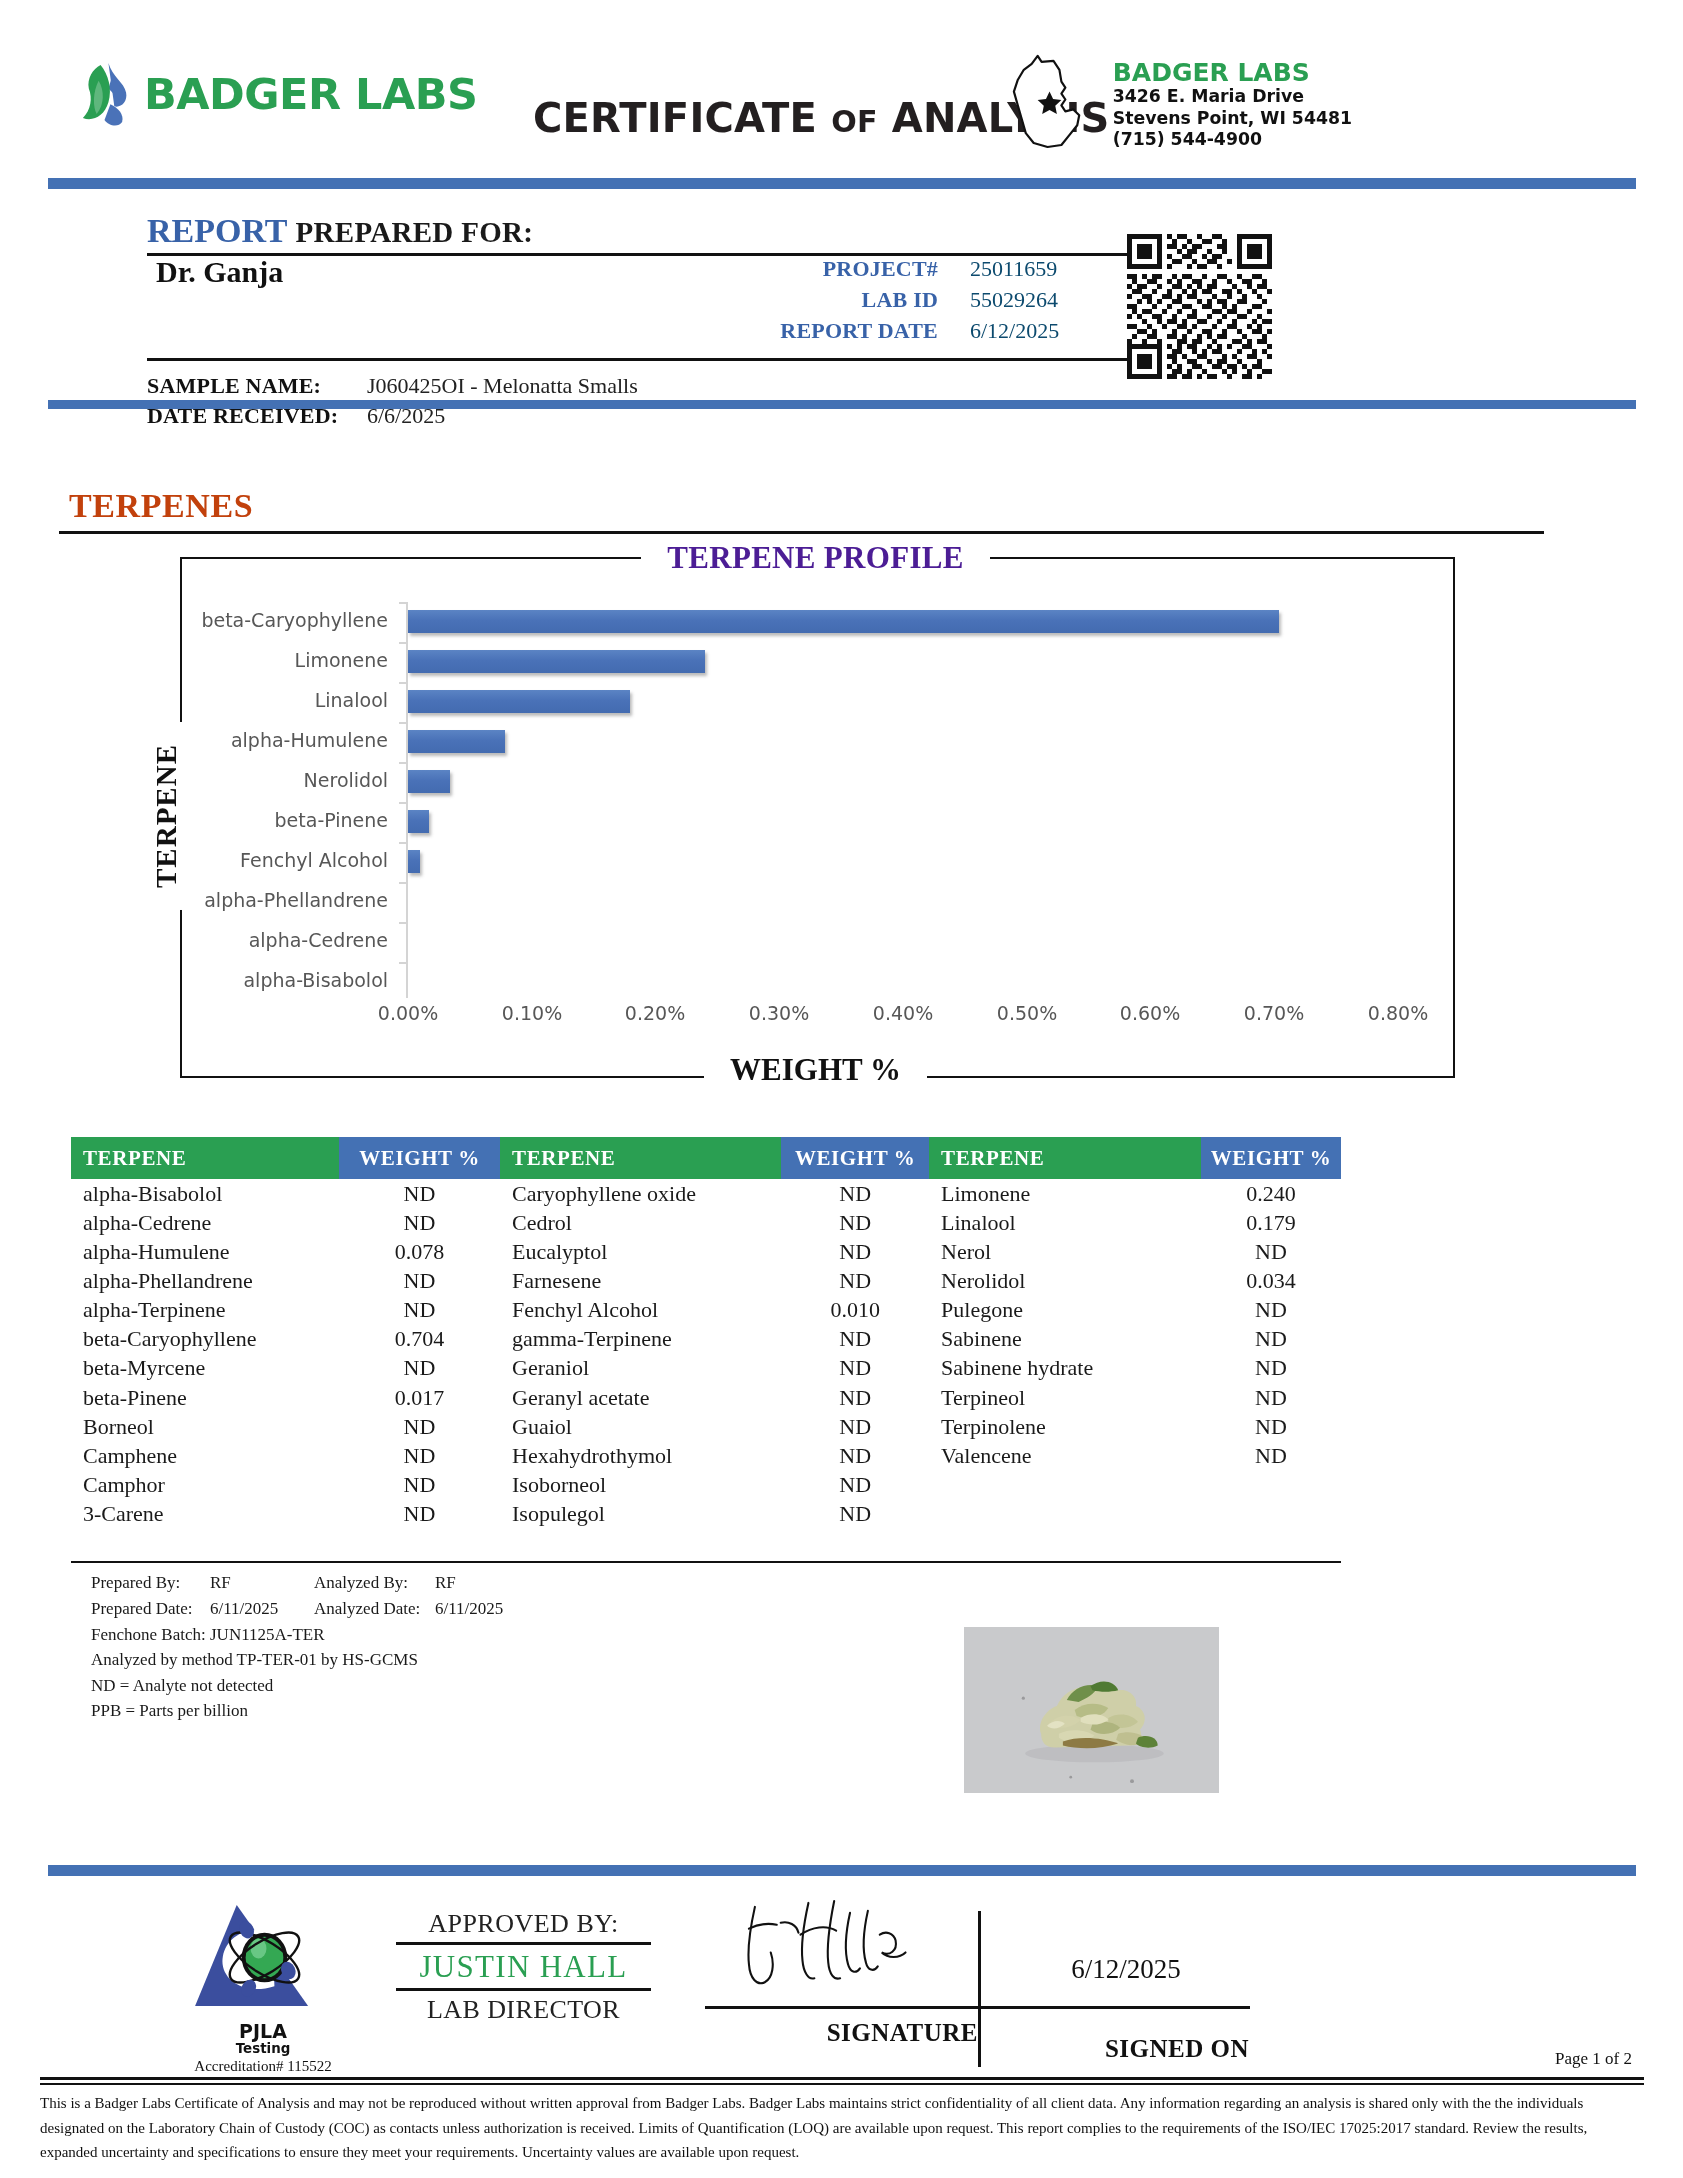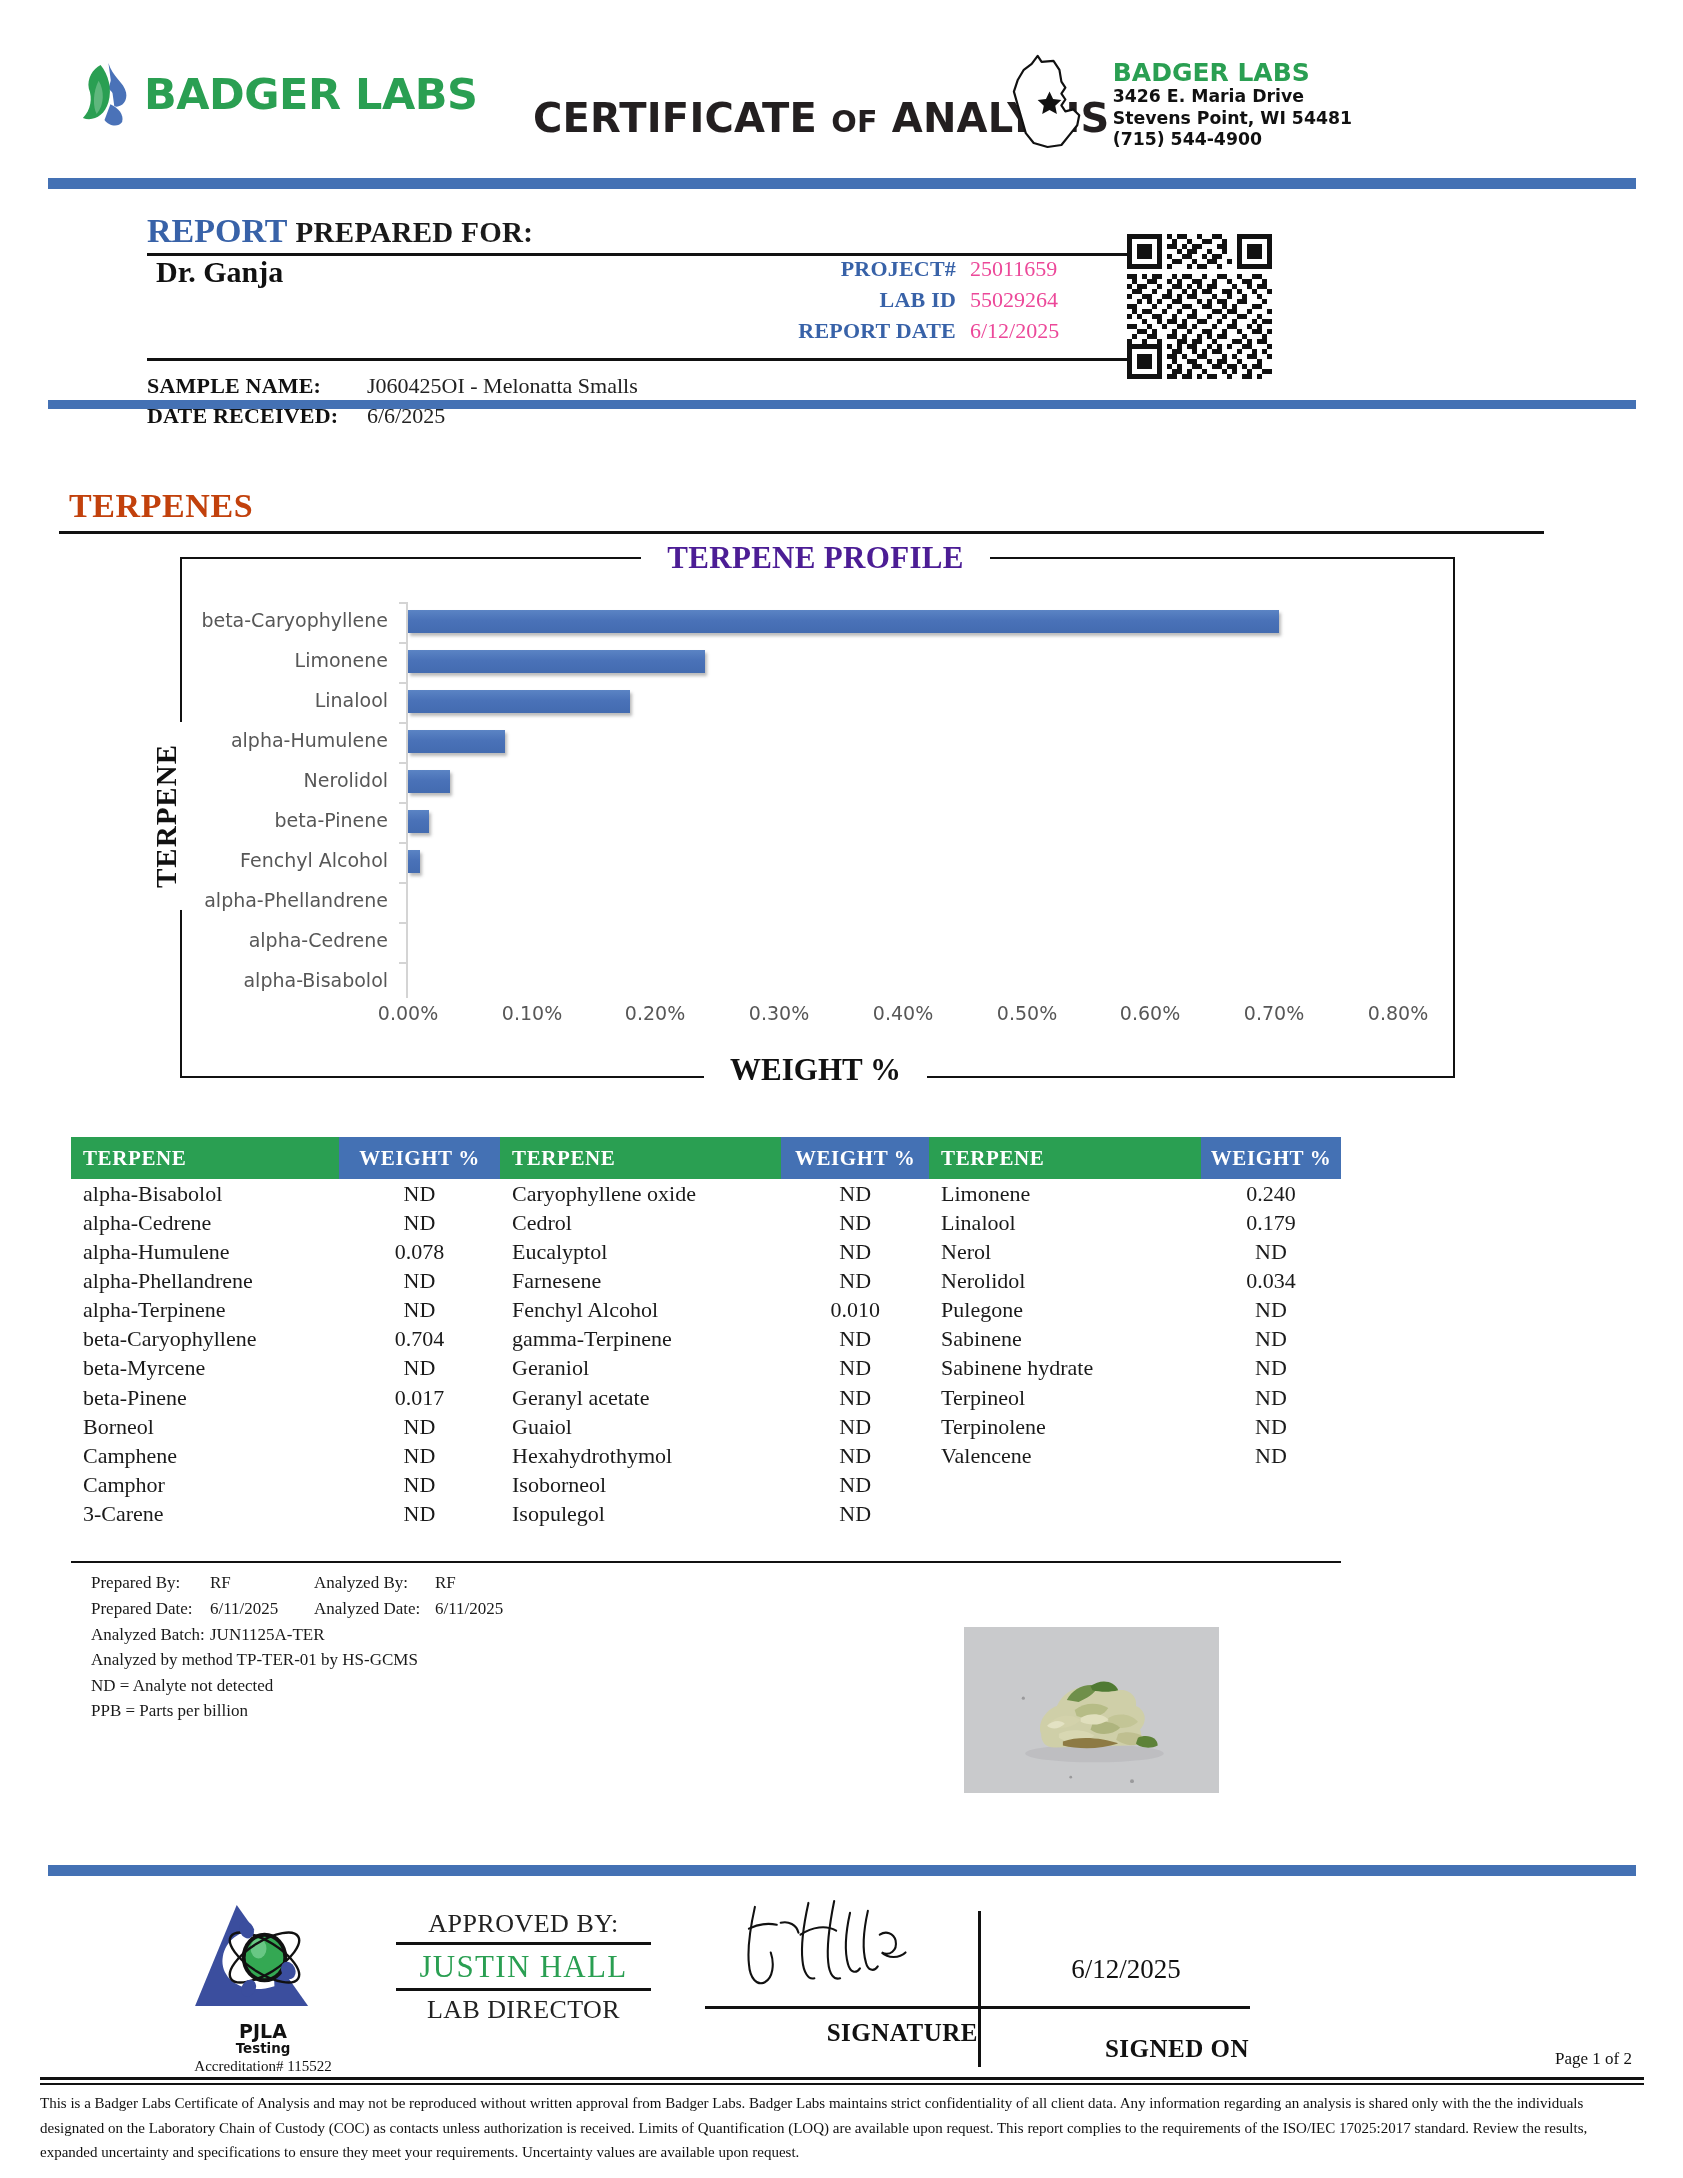--- a/index.html
+++ b/index.html
@@ -131,24 +131,25 @@
     line-height: 1.42;
   }
   .meta-lbl {
     color: #3862a8;
     font-weight: bold;
     font-size: 22px;
     text-align: right;
     letter-spacing: 0.2px;
   }
   .meta-val {
-    color: #ec4899;
+    color: #0c4a6e;
     font-size: 22px;
     width: 119px;
     text-align: left;
+    margin-left: 18px;
   }
   .qr {
     position: absolute;
     left: 1127px; top: 234px;
     width: 145px; height: 145px;
   }
   .sample-block { position: absolute; left: 147px; top: 173px; }
   .s-row { display: flex; align-items: baseline; line-height: 1.35; }
   .s-lbl {
     font-weight: bold;
@@ -997,21 +998,21 @@
       <div class="amet-l2">Analyzed By:</div>
       <div>RF</div>
     </div>
     <div class="amet-row">
       <div class="amet-l1">Prepared Date:</div>
       <div class="amet-v1">6/11/2025</div>
       <div class="amet-l2">Analyzed Date:</div>
       <div>6/11/2025</div>
     </div>
     <div class="amet-row">
-      <div class="amet-l1">Analyzed Batch:</div>
+      <div class="amet-l1">Fenchone Batch:</div>
       <div>JUN1125A-TER</div>
     </div>
     <div class="amet-note">Analyzed by method TP-TER-01 by HS-GCMS</div>
     <div class="amet-note">ND = Analyte not detected</div>
     <div class="amet-note">PPB = Parts per billion</div>
   </div>
 
   <div class="photo">
     <svg width="255" height="166" viewBox="0 0 258 168">
       <rect width="258" height="168" fill="#c9cacc"></rect>

